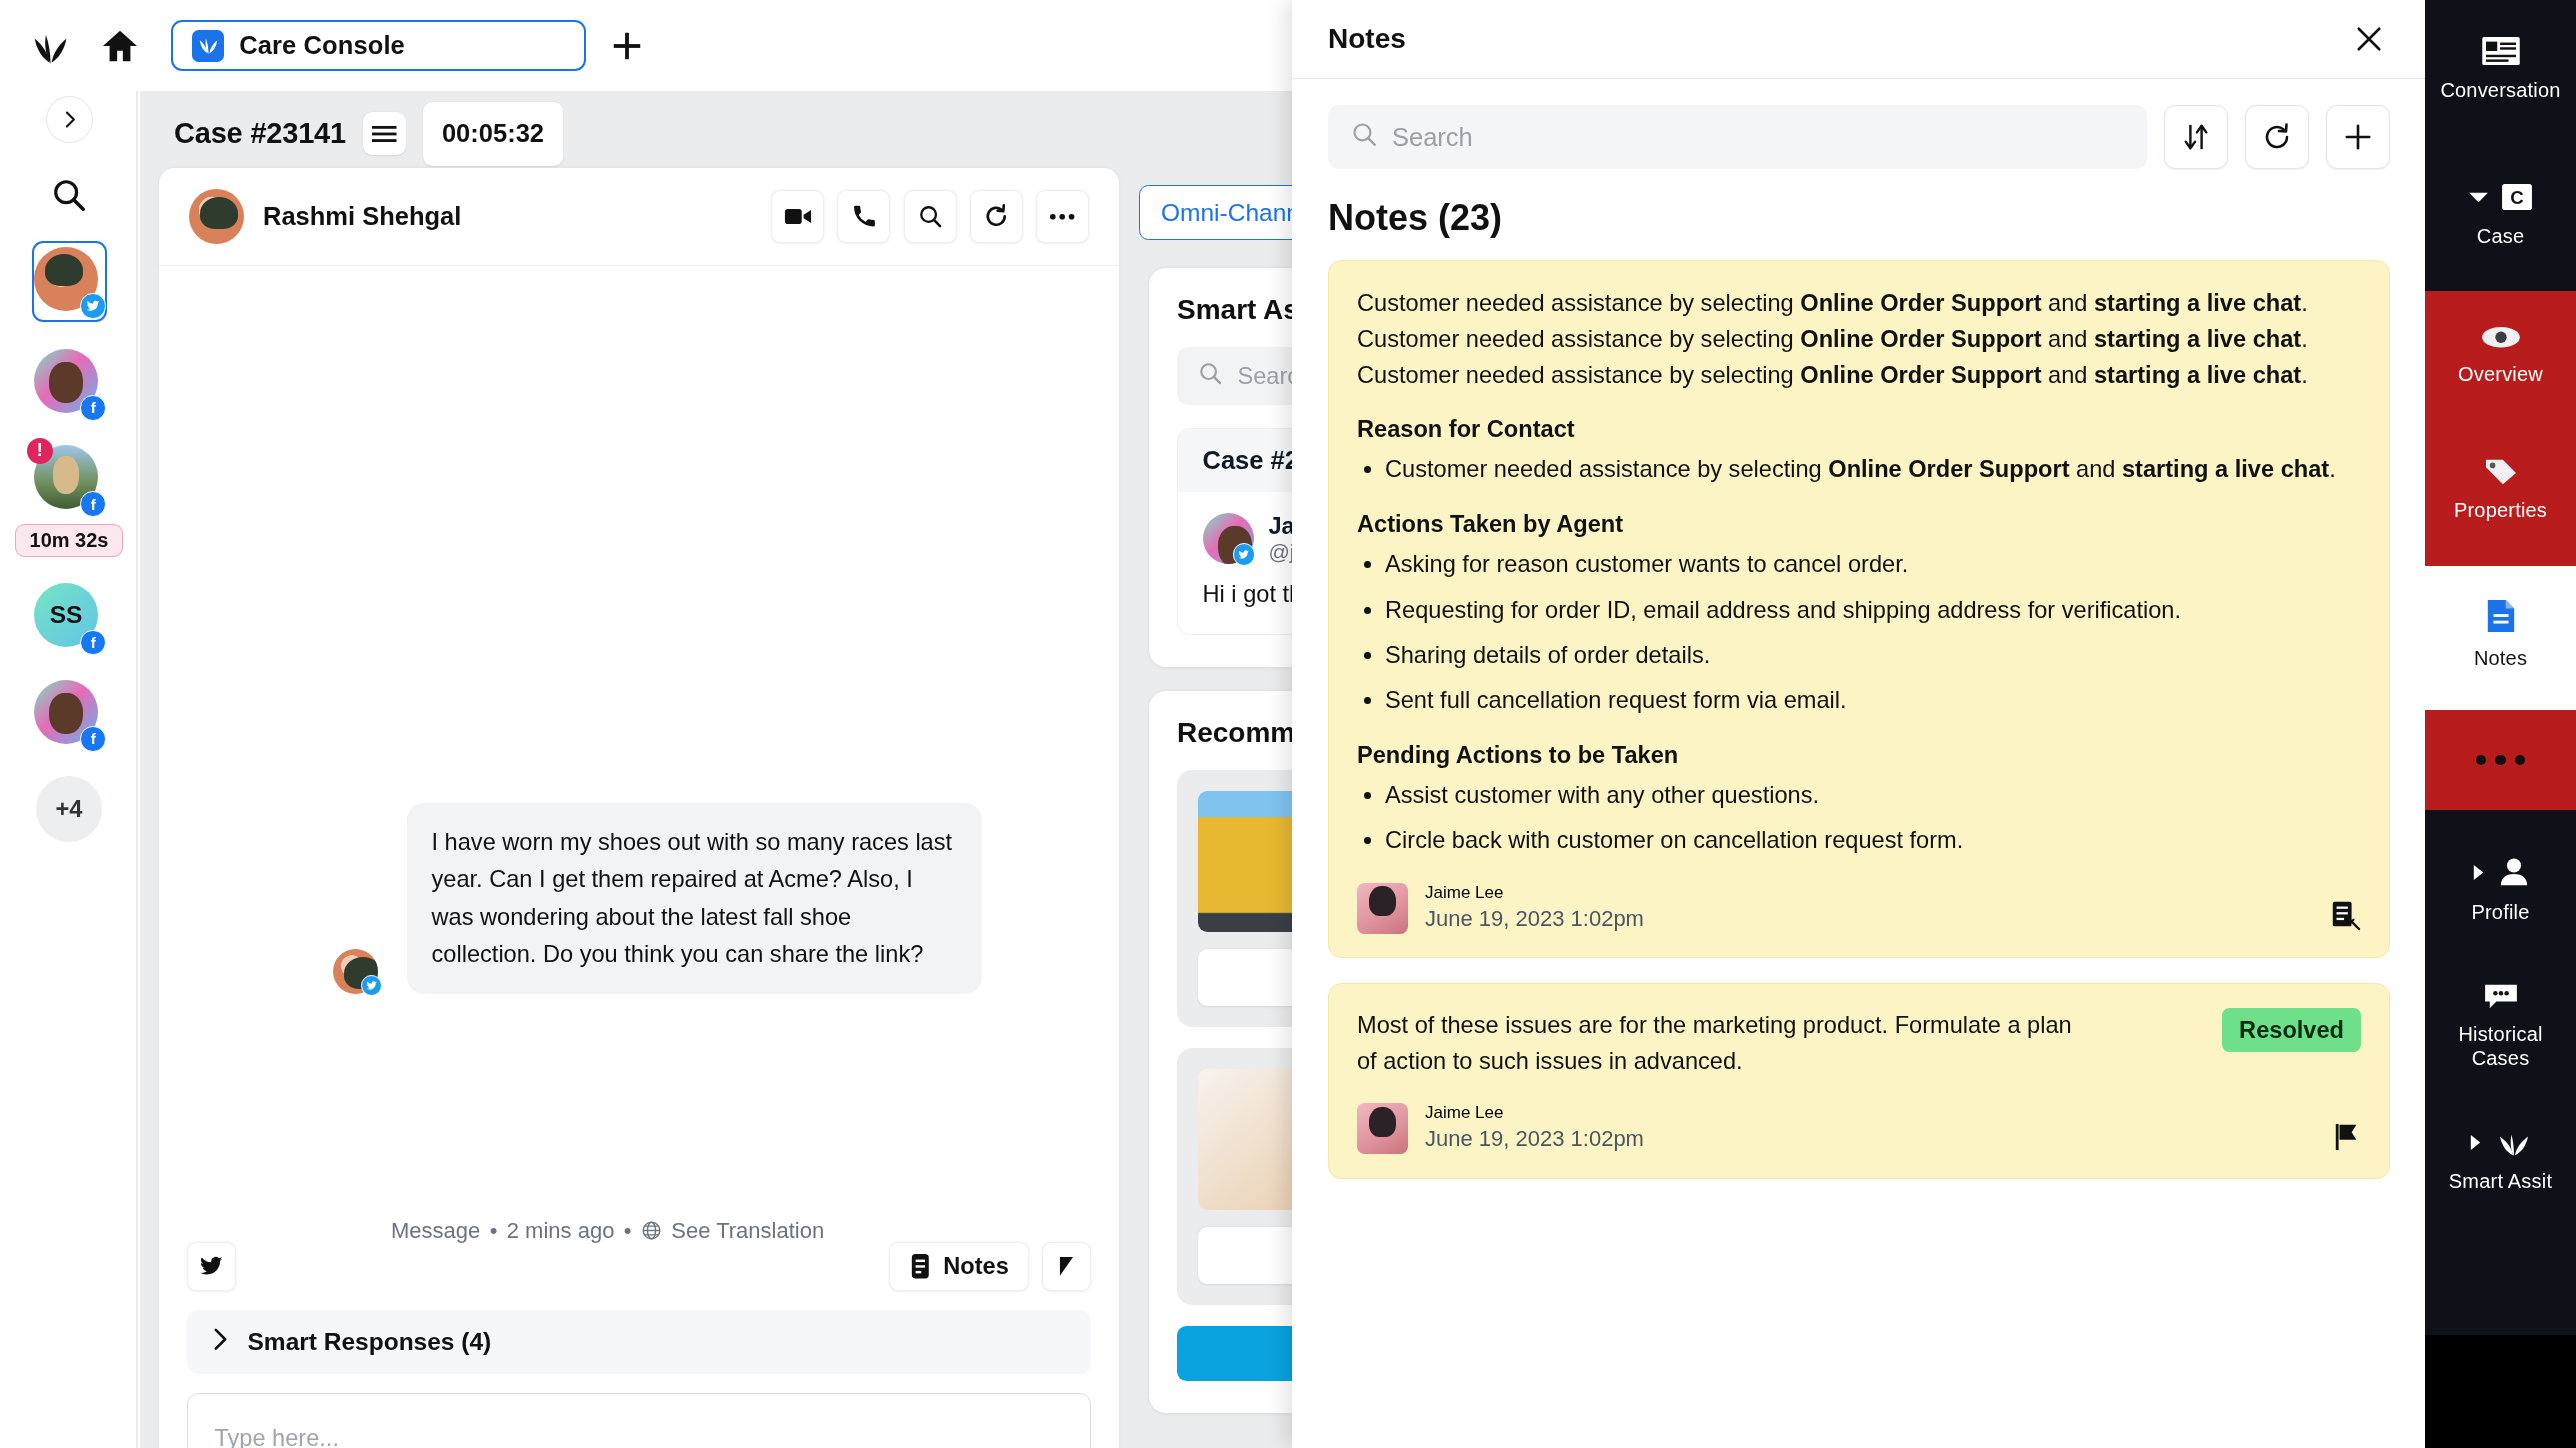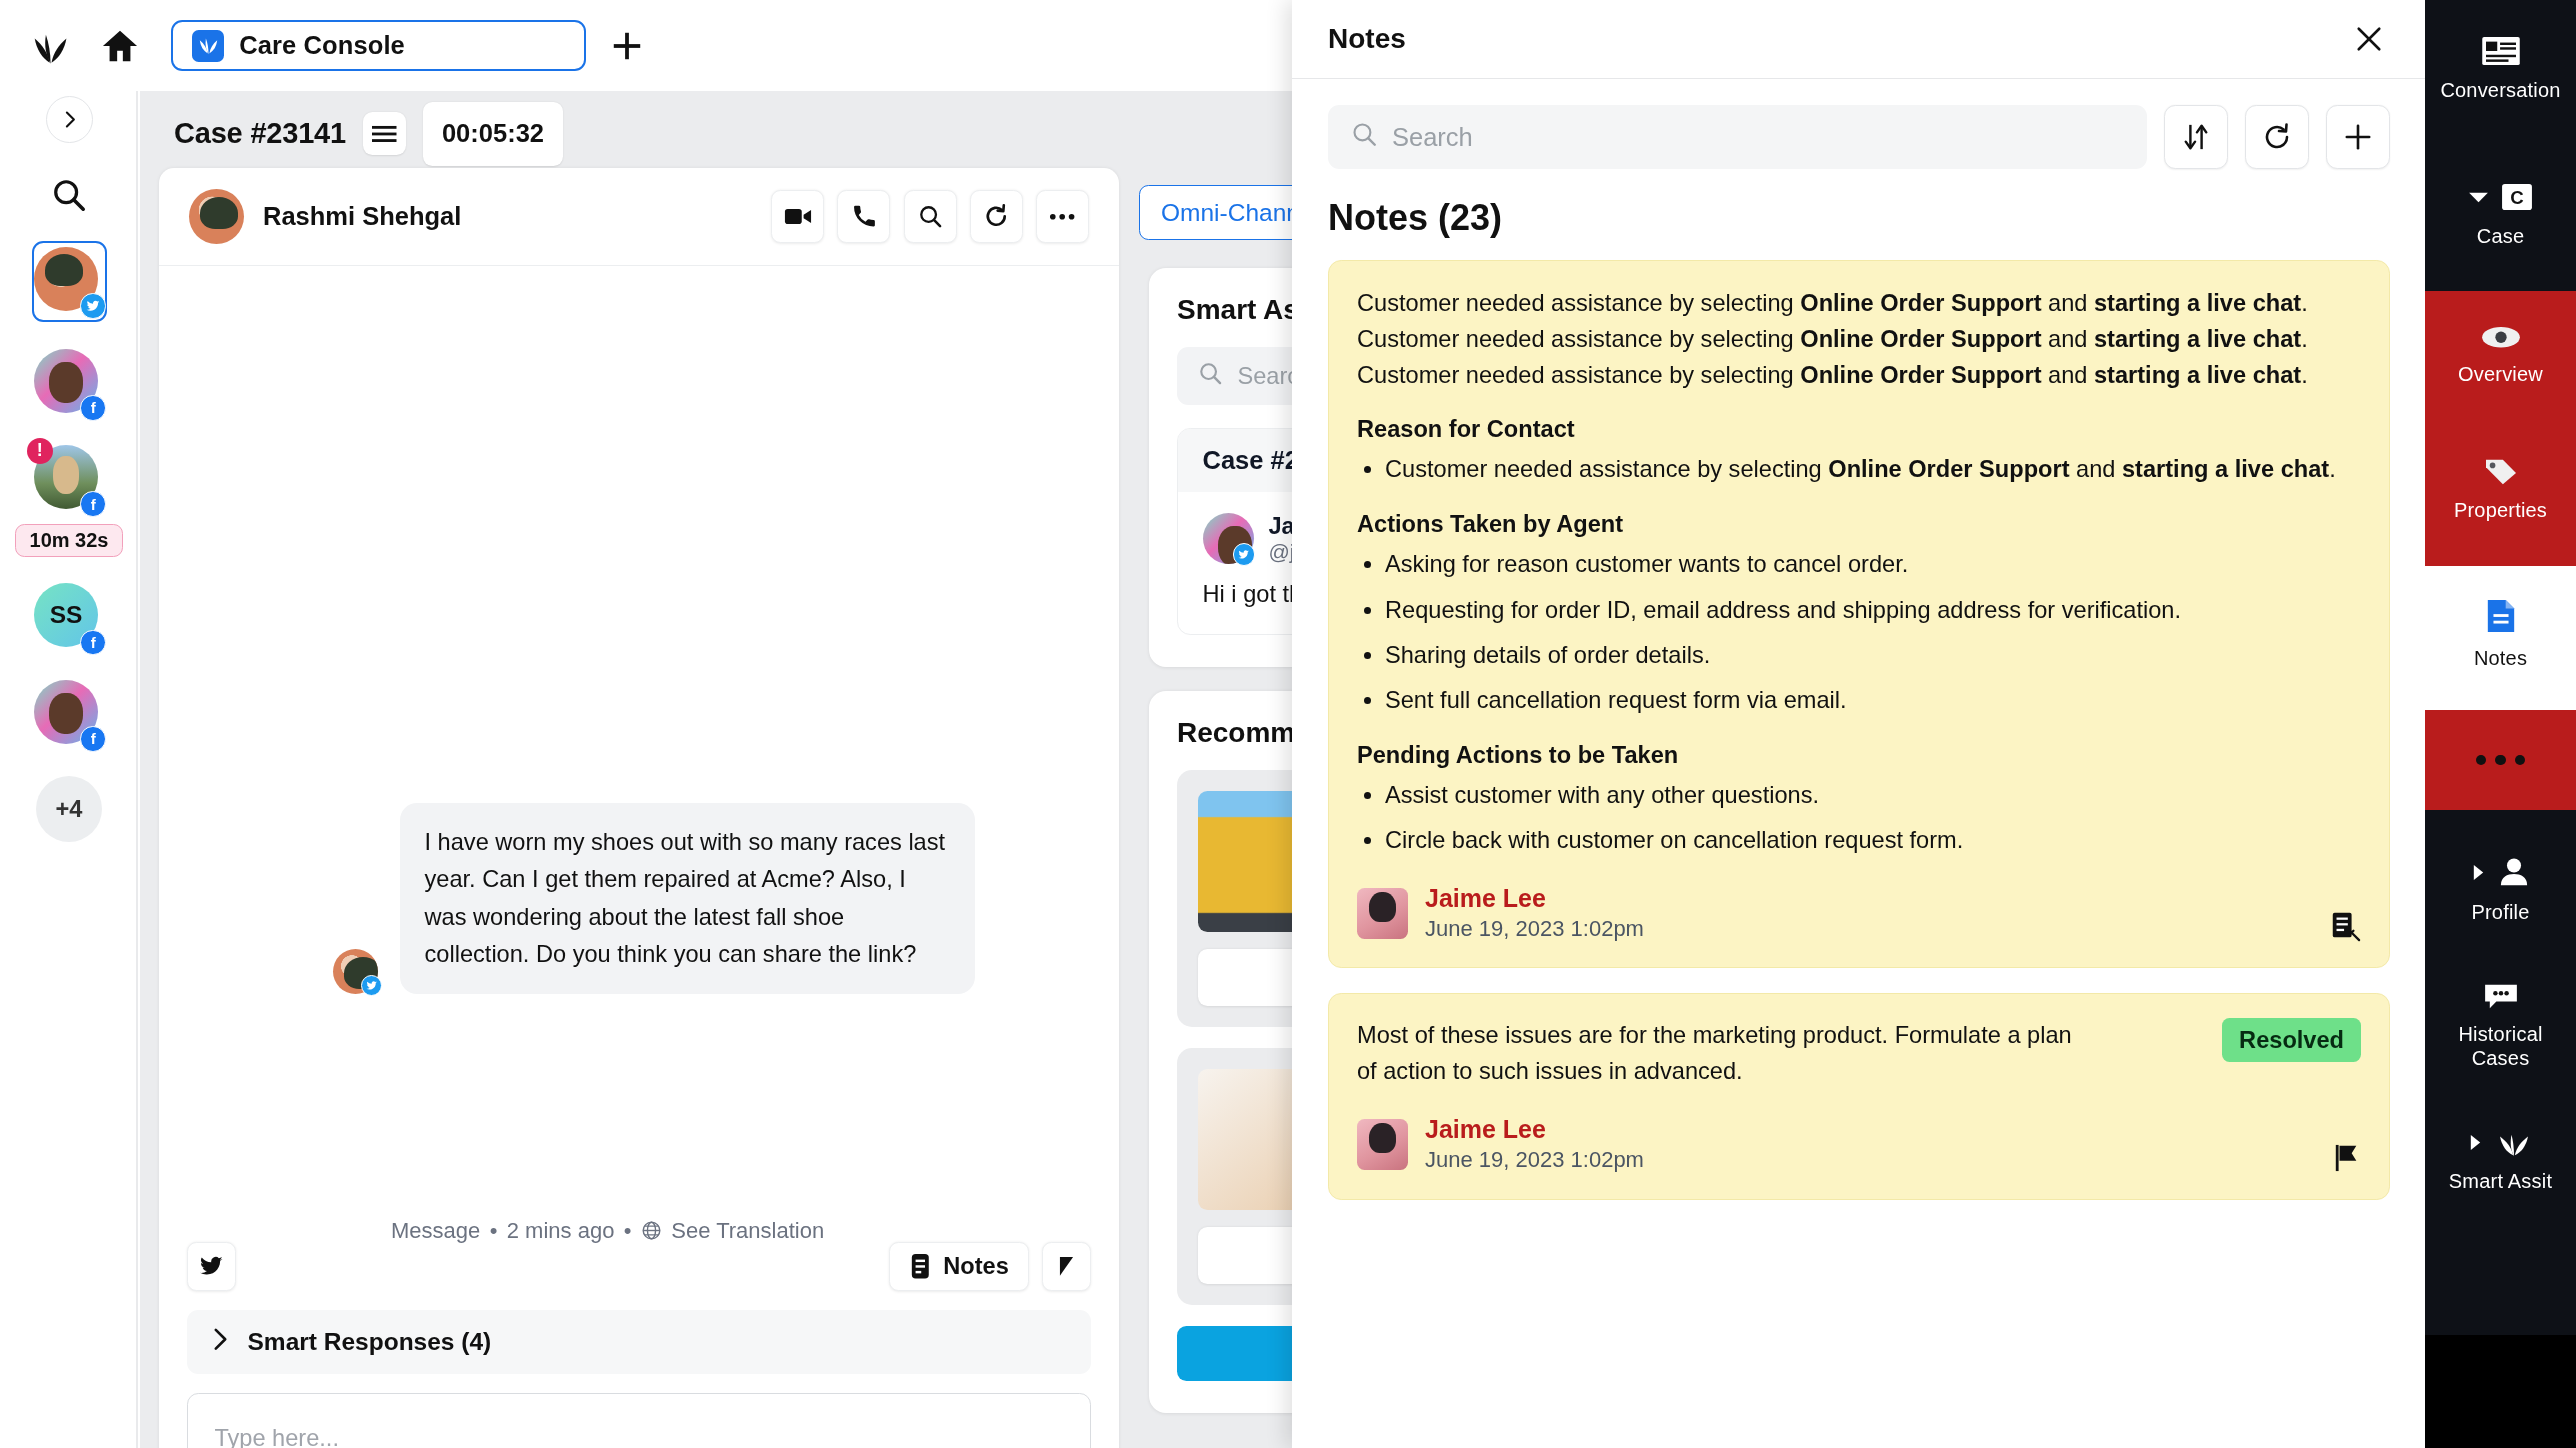--- a/index.html
+++ b/index.html
@@ -134,21 +134,21 @@
   .convo-head .av { width: 55px; height:55px; }
   .convo-name { font-size: 25.5px; font-weight: 600; margin-left: 19px; color:#111; }
   .convo-actions { margin-left:auto; display:flex; gap: 13.2px; }
   .act-btn {
     width: 53px; height: 53px; border-radius:9.4px; background:#fff;
     border:0.9px solid #eceef0;
     display:flex; align-items:center; justify-content:center;
     box-shadow: 0 0.9px 2.8px rgba(0,0,0,.08);
   }
   .convo-body { position:relative; height: 962px; }
-  .msg-row { position:absolute; left: 174px; top: 537px; display:flex; align-items:flex-end; gap: 22px; }
+  .msg-row { position:absolute; left: 174px; top: 537px; display:flex; align-items:flex-end; gap: 29px; }
   .msg-avatar { position:relative; width: 45px; height:45px; flex:0 0 auto; }
   .msg-avatar .av { width:45px; height:45px; }
   .msg-avatar .badge-net { width:21px; height:21px; font-size:12.3px; right:-3.8px; bottom:-1.9px; }
   .bubble {
     background:#f2f3f5; border-radius: 17px; padding: 21px 24.5px;
     max-width: 575px; font-size: 23.6px; line-height: 1.58; color:#111;
   }
   .msg-meta {
     position:absolute; left: 232px; top: 952px;
     font-size: 22px; color:#6b7280; display:flex; align-items:center; gap: 9.4px;
@@ -253,21 +253,21 @@
   .note-h { font-size: 23.6px; font-weight: 700; margin: 22.6px 0 9.4px 0; color:#111; }
   .note-ul { margin: 0 0 5.7px 28px; }
   .note-ul li { font-size: 23.6px; line-height: 1.52; margin-bottom: 9.4px; color:#111; }
   .note-foot { display:flex; align-items:center; gap: 17px; margin-top: 22.6px; }
   .note-av {
     width: 51px; height:51px; border-radius: 7.5px;
     background: linear-gradient(150deg,#f0b8c0 0%,#e0959f 55%,#c9737f 100%);
     position:relative; overflow:hidden; flex:0 0 auto;
   }
   .note-av:after{content:"";position:absolute;left:12.3px;top:3.8px;width:26.4px;height:30px;border-radius:48% 48% 40% 40%;background:#2a2226;}
-  .note-author { font-size: 25px; font-weight: 700; color:#b91c1c; line-height:1.3; }
+  .note-author { font-size: 17px; font-weight: 400; color:#000000; line-height:1.3; }
   .note-date { font-size: 22px; color:#4b5563; line-height:1.4; }
   .note-action { margin-left:auto; align-self:flex-end; }
   .badge-resolved {
     position:absolute; right: 28px; top: 24.5px;
     background:#6ee089; color:#062b12; border-radius: 7.5px;
     padding: 8.5px 17px; font-size: 23.6px; font-weight: 700;
   }
 
   
   .rightrail {

